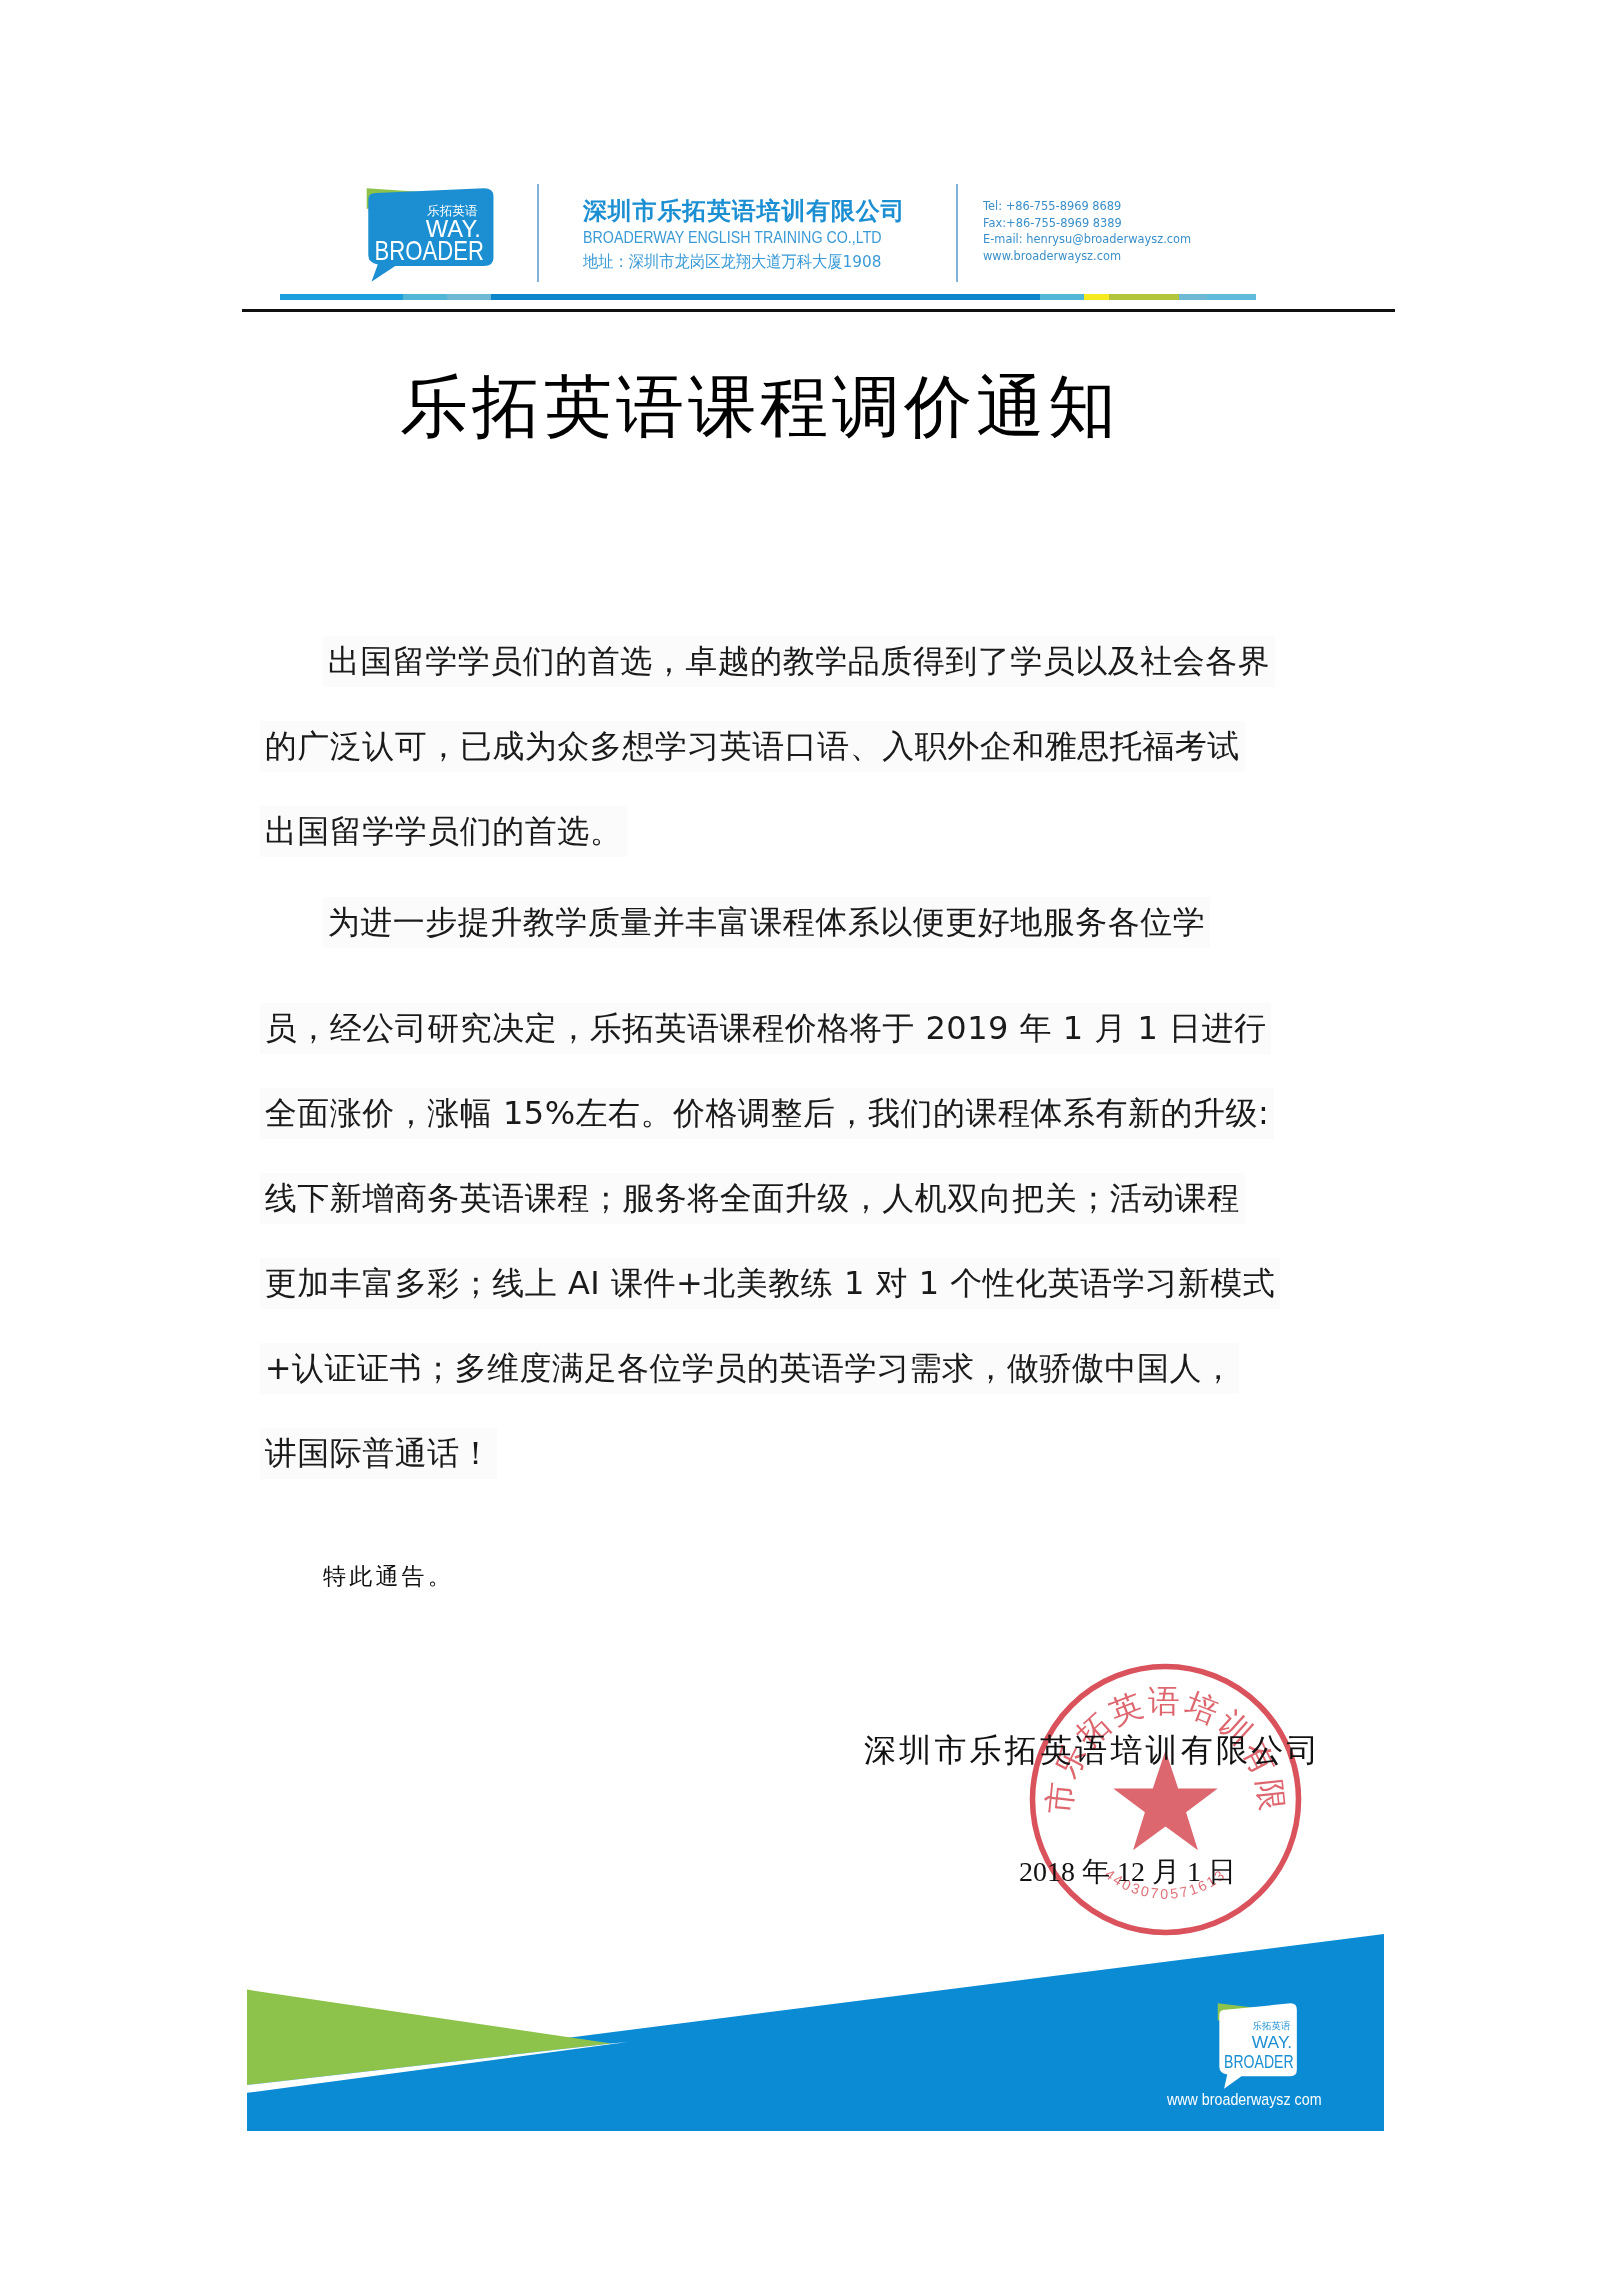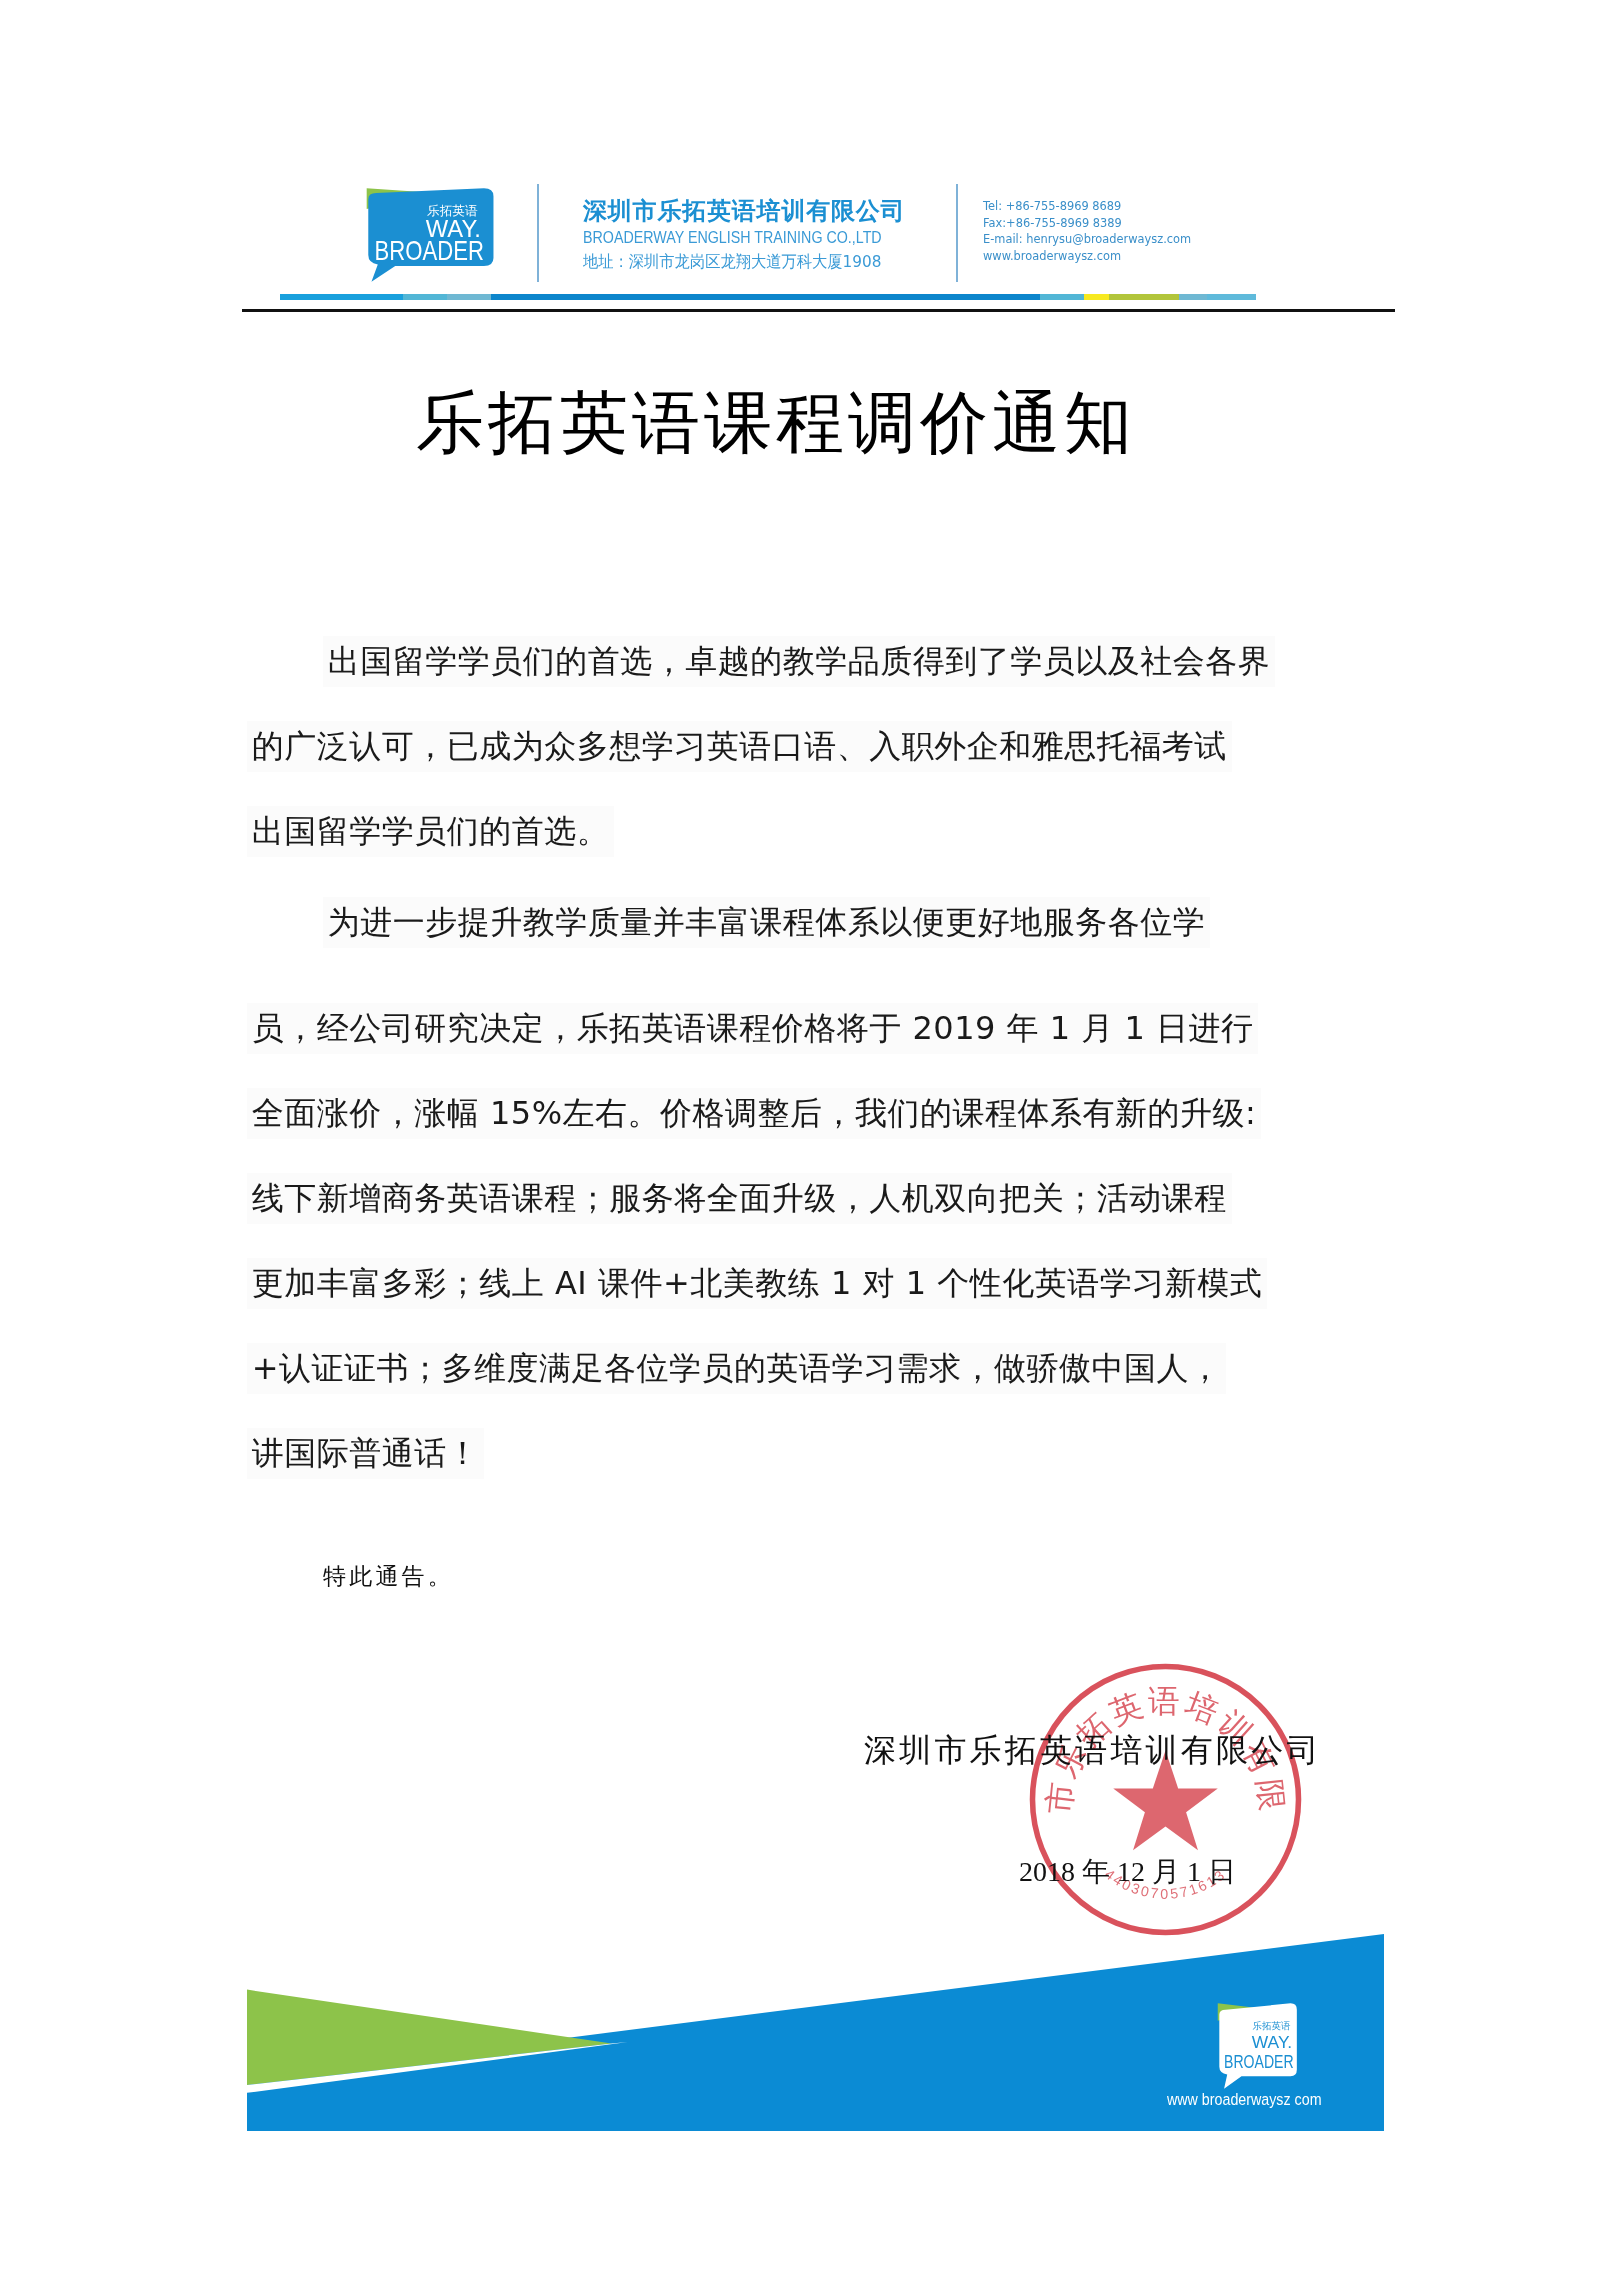--- a/index.html
+++ b/index.html
@@ -27,21 +27,21 @@
   .color-bar { position: absolute; left: 280px; top: 294px; height: 6.3px; width: 1120px; display: flex; }
   .color-bar span { display: block; height: 100%; }
 
   .header-rule { position: absolute; left: 242px; top: 309px; width: 1153px; height: 3.2px; background: #111; }
 
   
   .doc-title { position: absolute; left: 400px; top: 363px; font-size: 68px; line-height: 87px;
                letter-spacing: 4px; white-space: nowrap; font-family: "DejaVu Serif", serif; color: #000; }
 
   
-  .body-line { position: absolute; left: 247px; font-size: 32px; line-height: 51px; white-space: nowrap;
+  .body-line { position: absolute; left: 260px; font-size: 32px; line-height: 51px; white-space: nowrap;
                color: #1a1a1a; font-family: "DejaVu Sans", sans-serif; letter-spacing: 0.5px;
                background: #fbfbfb; padding: 0 4.8px; }
   .body-line.indent { left: 323px; }
 
   .closing { position: absolute; left: 323px; top: 1552px; font-size: 23px; line-height: 48px;
              font-family: "DejaVu Serif", serif; color: #111; letter-spacing: 3.2px; }
 
   
   .seal { position: absolute; left: 1023px; top: 1657px; width: 285px; height: 285px; }
   .signature { position: absolute; left: 864px; top: 1726px; font-size: 32px; line-height: 48px;
@@ -91,21 +91,21 @@
       <span style="background: rgb(13, 134, 204); width: 549px;"></span>
       <span style="background: rgb(82, 182, 214); width: 44px;"></span>
       <span style="background: rgb(247, 233, 32); width: 25px;"></span>
       <span style="background: rgb(178, 197, 59); width: 70px;"></span>
       <span style="background: rgb(111, 184, 211); width: 28px;"></span>
       <span style="background: rgb(95, 186, 219); width: 49px;"></span>
     </div>
   <div class="header-rule"></div>
 </header>
 
-<h1 class="doc-title" style="margin:16px;font-weight:normal;">乐拓英语课程调价通知</h1>
+<h1 class="doc-title" style="margin:0;font-weight:normal;">乐拓英语课程调价通知</h1>
 
 <main>
   <div class="body-line indent" style="top:636px">出国留学学员们的首选，卓越的教学品质得到了学员以及社会各界</div>
   <div class="body-line" style="top:721px">的广泛认可，已成为众多想学习英语口语、入职外企和雅思托福考试</div>
   <div class="body-line" style="top:806px">出国留学学员们的首选。</div>
 
   <div class="body-line indent" style="top:897px">为进一步提升教学质量并丰富课程体系以便更好地服务各位学</div>
   <div class="body-line" style="top:1003px">员，经公司研究决定，乐拓英语课程价格将于 2019 年 1 月 1 日进行</div>
   <div class="body-line" style="top:1088px">全面涨价，涨幅 15%左右。价格调整后，我们的课程体系有新的升级:</div>
   <div class="body-line" style="top:1173px">线下新增商务英语课程；服务将全面升级，人机双向把关；活动课程</div>

